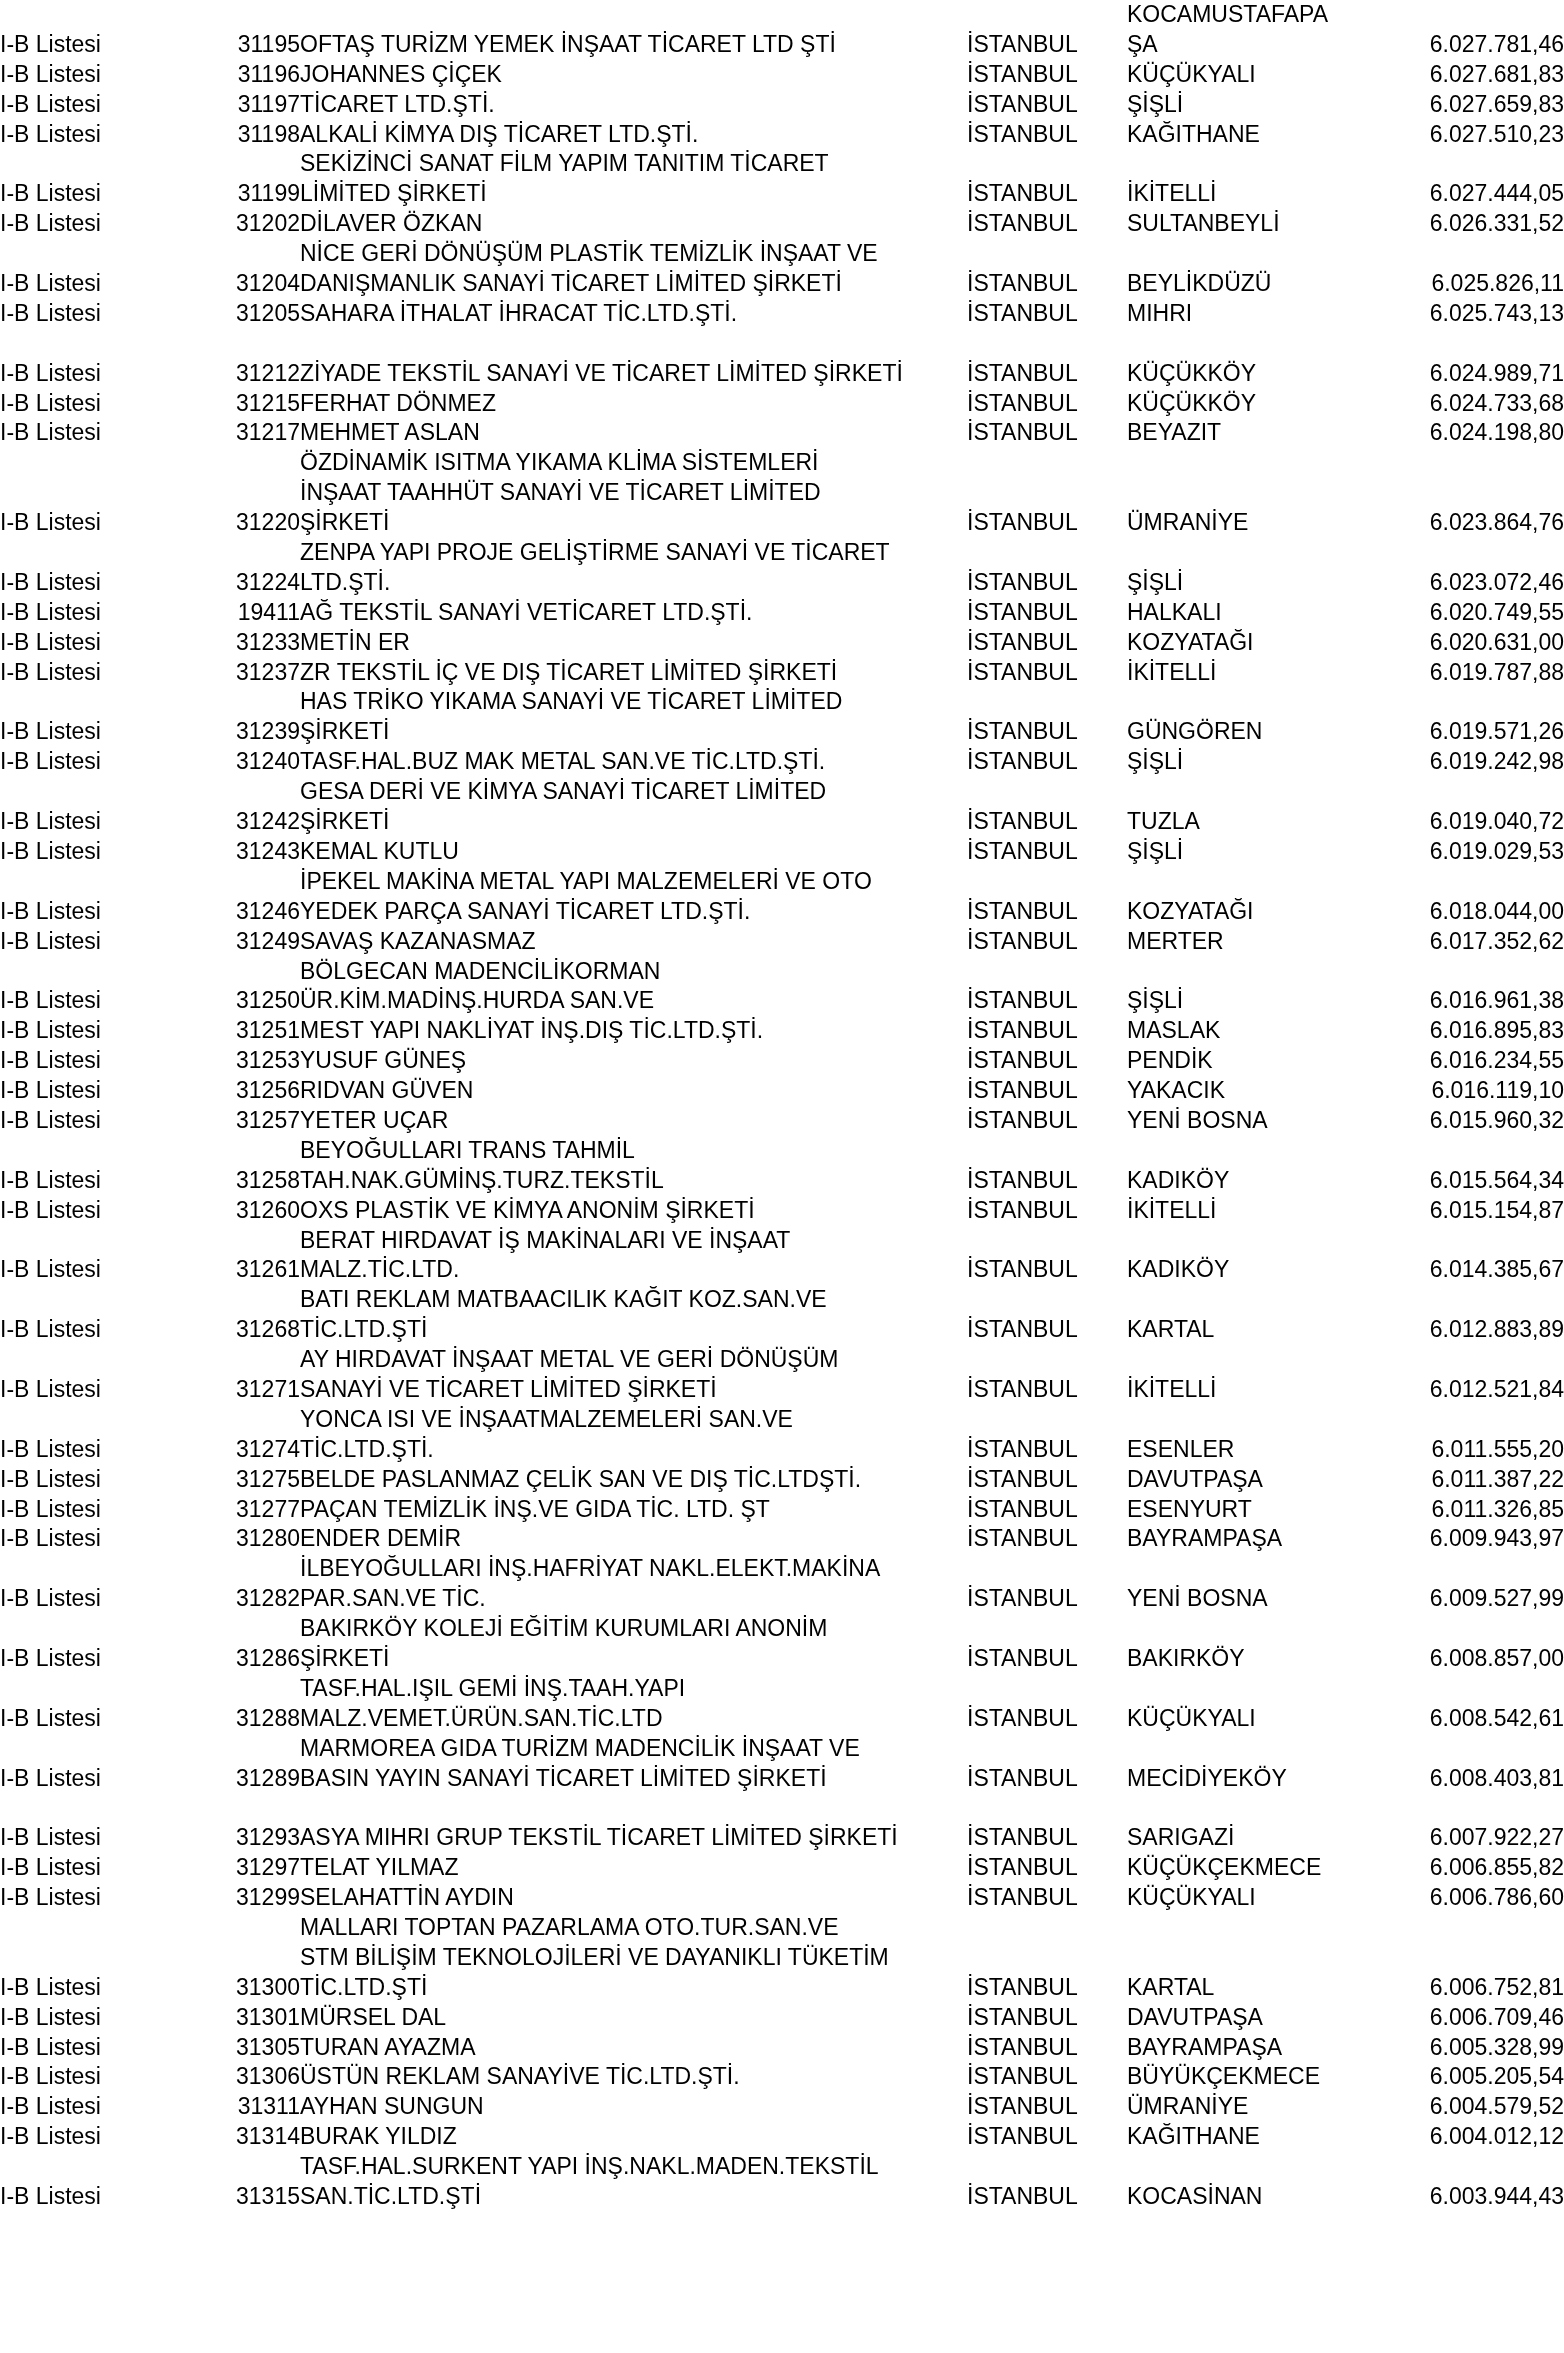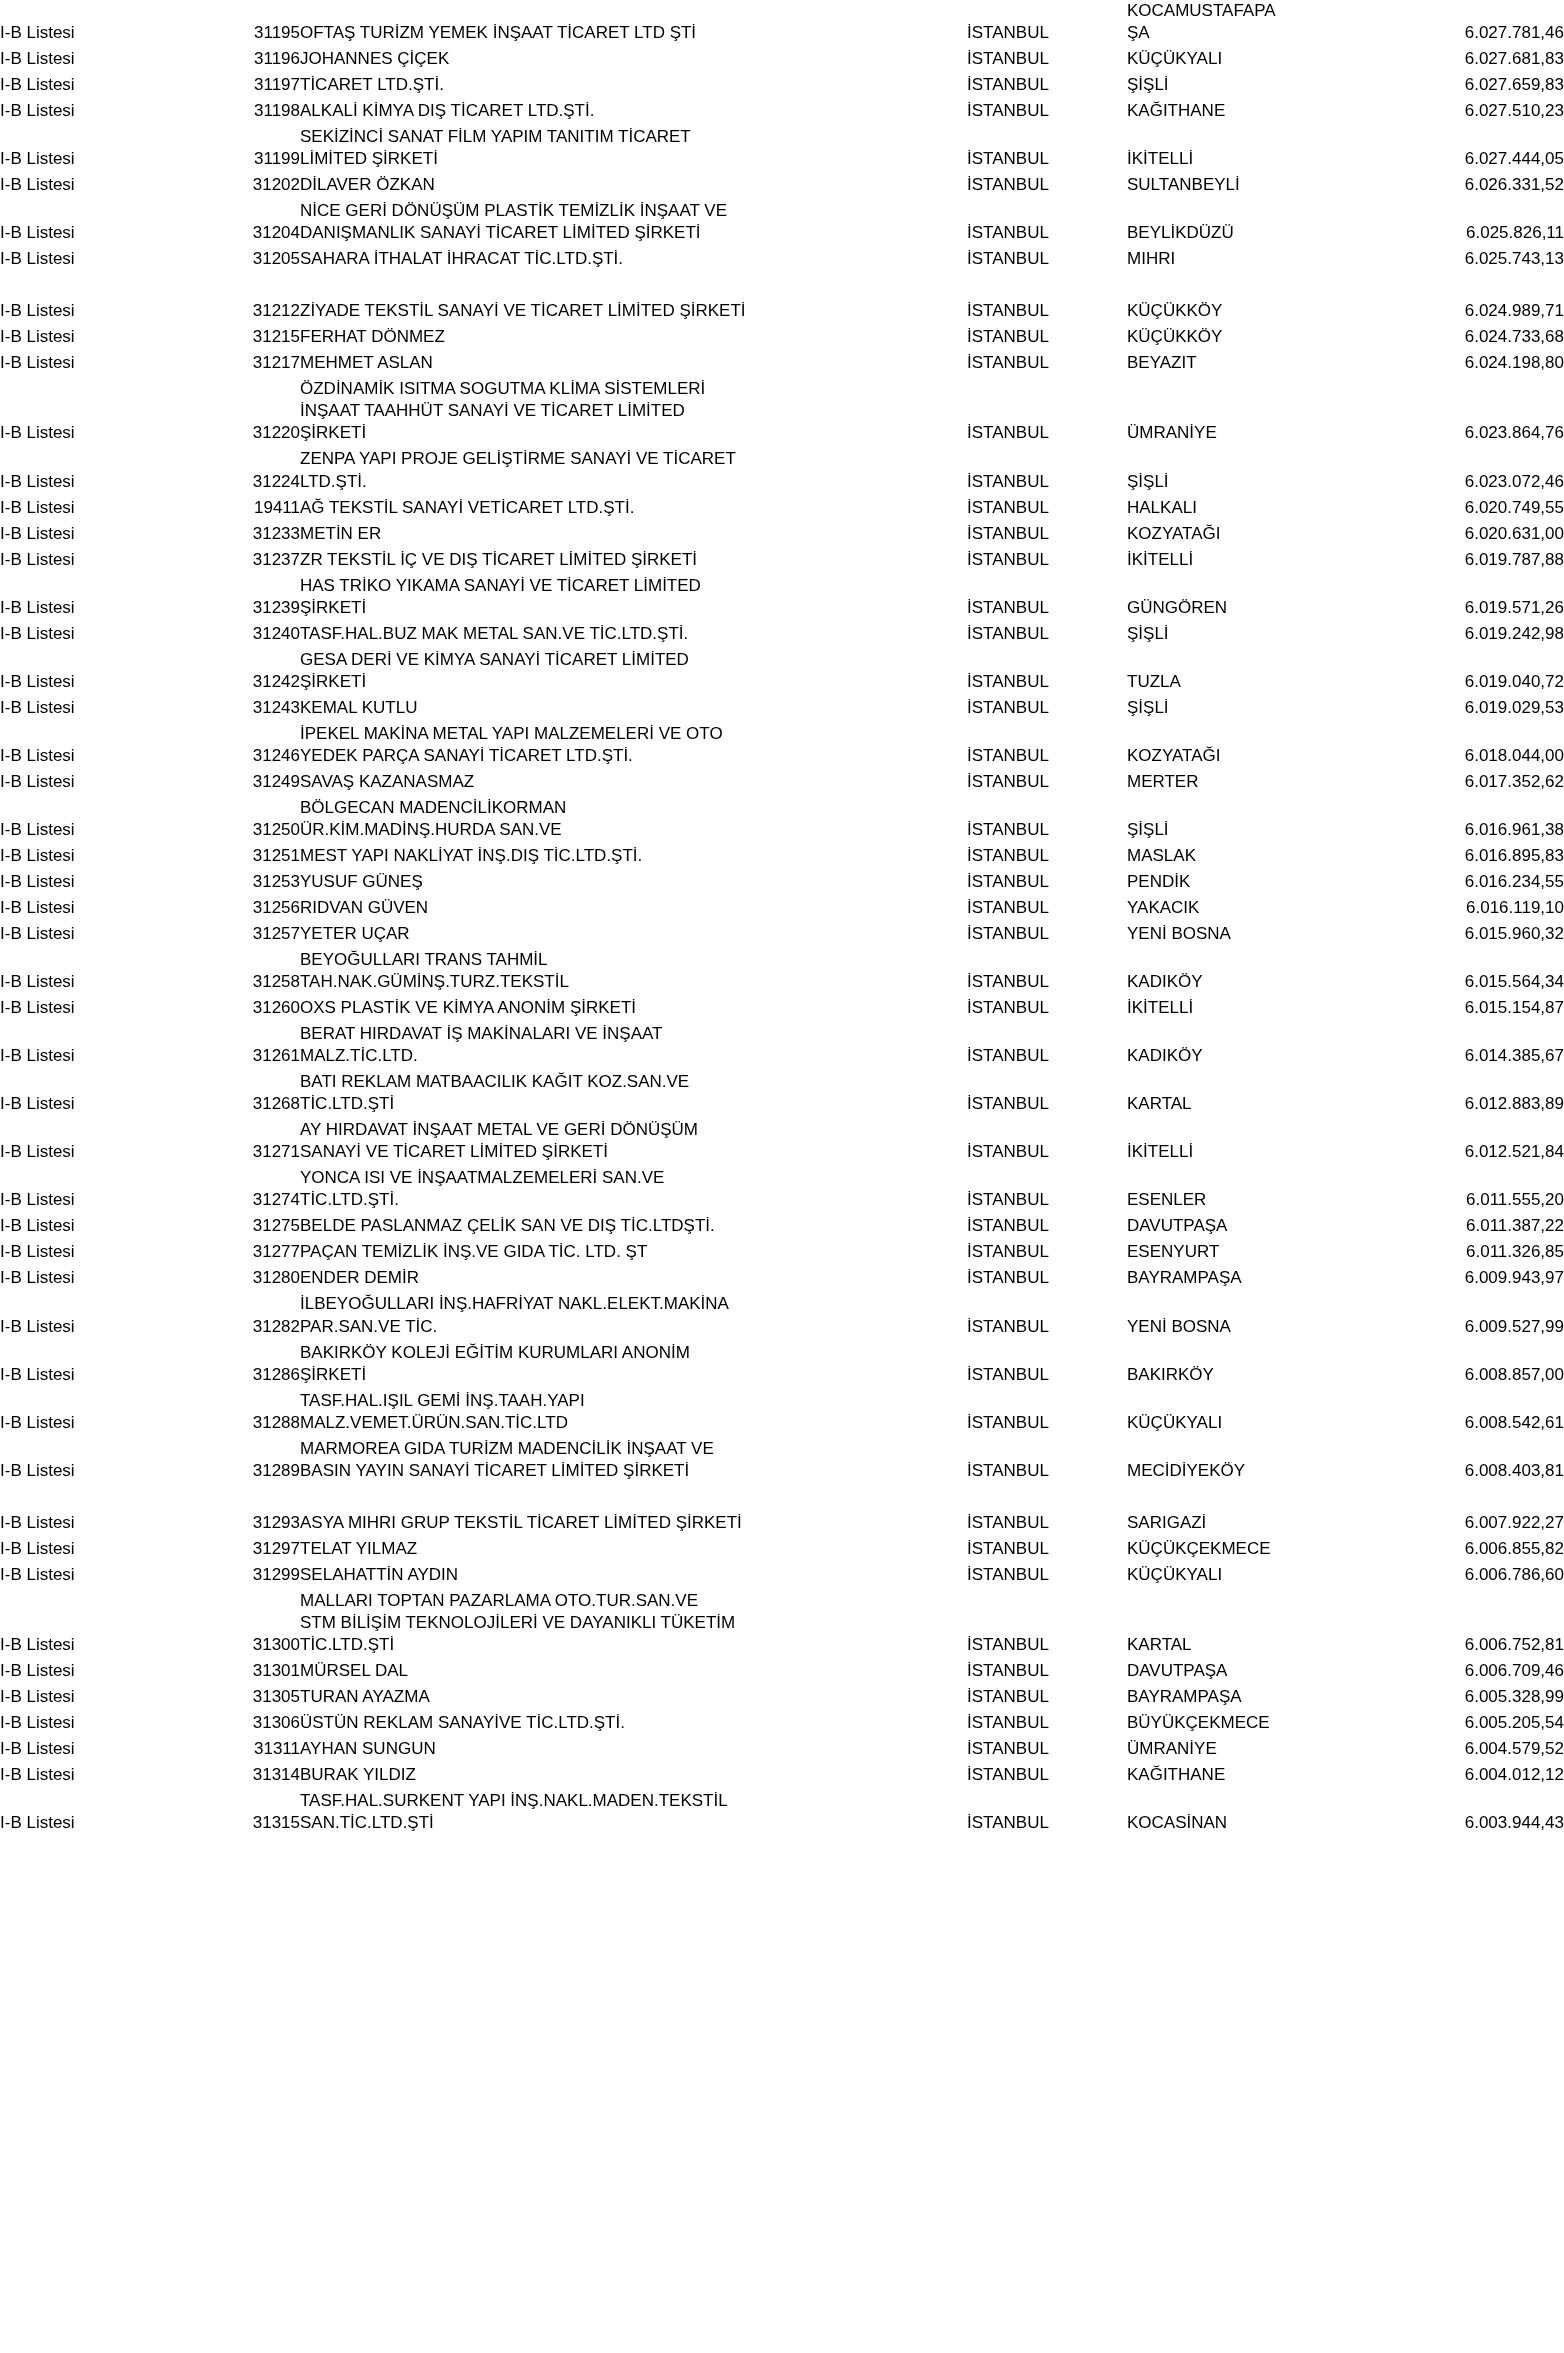--- a/index.html
+++ b/index.html
@@ -18,21 +18,21 @@
     position: relative;
     width: 1565px;
     min-height: 2354px;
     box-sizing: border-box;
     padding: 0;
   }
   table.debt-table {
     width: 1366px;
     border-collapse: collapse;
     table-layout: fixed;
-    font-size: 17px;
+    font-size: 23px;
     line-height: 1.30;
   }
   table.debt-table td {
     padding: 0;
     vertical-align: top;
     white-space: pre-wrap;
     font-weight: normal;
   }
   col.c-list    { width: 194px; }
   col.c-seq     { width: 106px; }
@@ -176,21 +176,21 @@
           <td class="list-cell">I-B Listesi</td>
           <td class="seq-cell">31217</td>
           <td class="name-cell">MEHMET ASLAN</td>
           <td class="prov-cell">İSTANBUL</td>
           <td class="office-cell">BEYAZIT</td>
           <td class="amount-cell">6.024.198,80</td>
         </tr>
         <tr class="row-cont">
           <td class="list-cell">&nbsp;</td>
           <td class="seq-cell">&nbsp;</td>
-          <td class="name-cell">ÖZDİNAMİK ISITMA SOGUTMA KLİMA SİSTEMLERİ</td>
+          <td class="name-cell">ÖZDİNAMİK ISITMA YIKAMA KLİMA SİSTEMLERİ</td>
           <td class="prov-cell">&nbsp;</td>
           <td class="office-cell">&nbsp;</td>
           <td class="amount-cell">&nbsp;</td>
         </tr>
         <tr class="row-cont">
           <td class="list-cell">&nbsp;</td>
           <td class="seq-cell">&nbsp;</td>
           <td class="name-cell">İNŞAAT TAAHHÜT SANAYİ VE TİCARET LİMİTED</td>
           <td class="prov-cell">&nbsp;</td>
           <td class="office-cell">&nbsp;</td>

